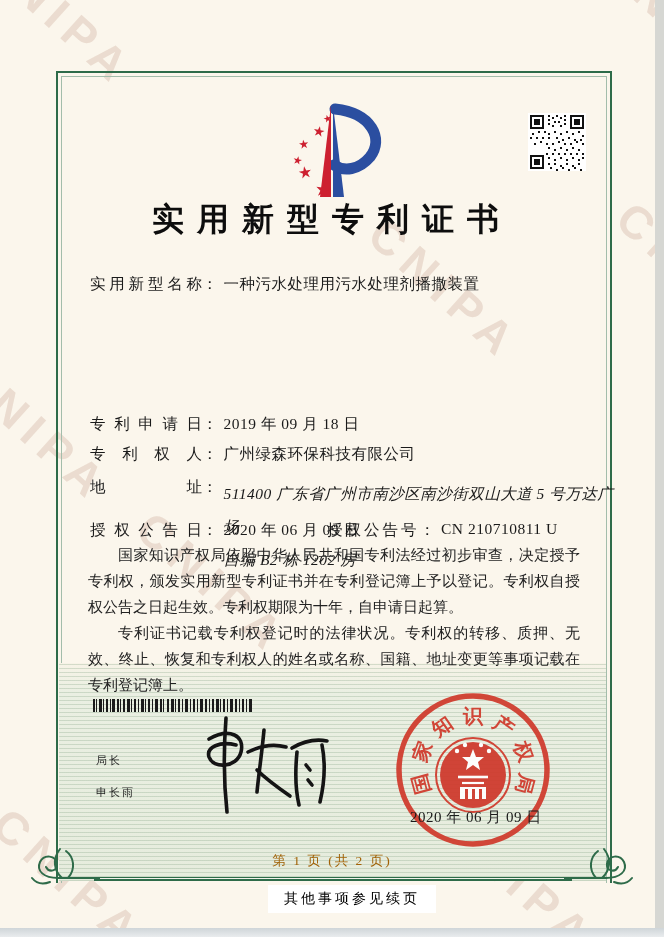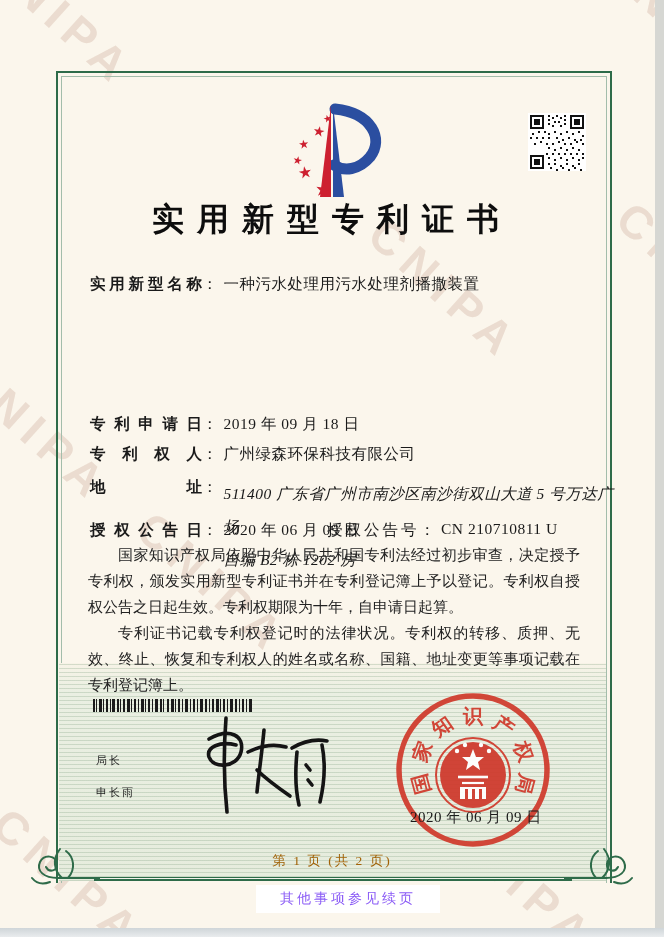--- a/index.html
+++ b/index.html
@@ -14,21 +14,21 @@
          border:2.5px solid #2e6b49;border-bottom:none;z-index:2;}
   .frame-inner{position:absolute;left:3px;top:3px;right:3px;bottom:0;
          border:1px solid #a3bdab;border-bottom:none;}
   .z{position:absolute;z-index:3;}
   .certno{left:88px;top:112px;font-size:15px;letter-spacing:1px;}
   .title{left:56px;top:198px;width:552px;text-align:center;font-size:32px;font-weight:bold;
          letter-spacing:13px;color:#0d0d0d;}
   
   .frow{left:90px;font-size:15.5px;white-space:nowrap;}
   .flabel{display:inline-block;width:112px;text-align:justify;text-align-last:justify;
-          vertical-align:top;font-weight:bold;}
+          vertical-align:top;}
   .colon{display:inline-block;vertical-align:top;}
   .fval{display:inline-block;vertical-align:top;margin-left:6px;letter-spacing:.5px;}
   .addrblock{white-space:normal;width:392px;line-height:33px;font-style:italic;}
   .grant2{position:absolute;left:237px;top:0;white-space:nowrap;text-align:center;}
   
   .bodytext{left:88px;top:542px;width:492px;font-size:15px;line-height:26px;
             text-align:justify;color:#222;}
   .bodytext p{margin:0;text-indent:2em;}
   
   .green-band{position:absolute;left:58.5px;top:663px;width:547px;height:218px;z-index:2;
@@ -38,22 +38,22 @@
   .gb{position:absolute;z-index:4;}
   .director-title,.director-name{font-family:Liberation Serif, serif;
       font-size:11px;color:#222;letter-spacing:2px;}
   .pageinfo{left:56px;top:852px;width:552px;text-align:center;font-size:13.5px;color:#a16207;
             letter-spacing:2px;z-index:4;}
   .bottom-line{position:absolute;left:94px;top:877px;width:478px;height:4px;z-index:4;
      background:linear-gradient(180deg,#2e6b49 0 1.5px,#f2f2ea 1.5px 2.4px,#2e6b49 2.4px 4px);}
   .flourish{position:absolute;top:845px;width:72px;height:42px;z-index:5;}
   .flourish.left{left:28px;}
   .flourish.right{left:564px;transform:scaleX(-1);}
-  .contnote{position:absolute;left:256px;top:885px;background:#ffffff;padding:5px 24px;
-     font-size:14px;letter-spacing:3px;color:#8b5cf6;z-index:3;}
+  .contnote{position:absolute;left:268px;top:885px;background:#ffffff;padding:5px 16px;
+     font-size:14px;letter-spacing:3px;color:#000000;z-index:3;}
   .seal-date{left:410px;top:808px;font-size:15px;letter-spacing:.5px;color:#1c1c1c;z-index:6;}
   .edge-right{position:absolute;right:0;top:0;width:9px;height:937px;background:#d6d7d3;z-index:8;}
   .edge-bottom{position:absolute;left:0;bottom:0;width:664px;height:9px;
      background:linear-gradient(180deg,#cfd5d8,#e9ecee);z-index:8;}
 </style>
 </head>
 <body>
 
 <div class="page">
 

